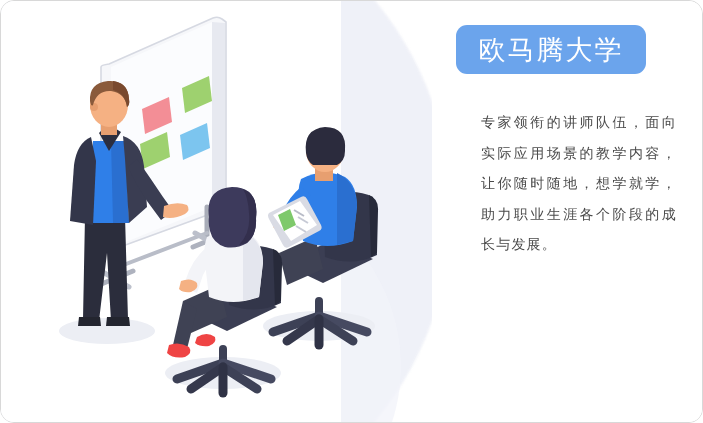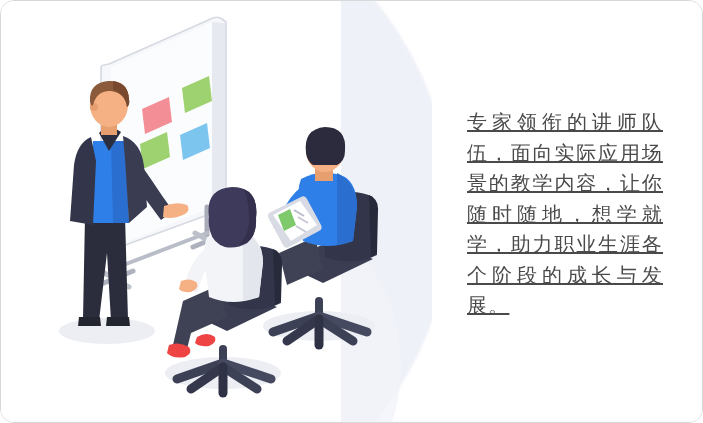--- a/index.html
+++ b/index.html
@@ -92,31 +92,30 @@
     color: #ffffff;
     font-size: 27px;
     letter-spacing: 2px;
     font-family: "DejaVu Sans", "Liberation Sans", sans-serif;
     line-height: 1;
     white-space: nowrap;
   }
 
   .body-text {
     position: absolute;
-    left: 14px;
+    left: 28px;
     top: 106px;
     width: 196px;
     color: #4a4a4a;
-    font-size: 20px;
+    font-size: 14px;
     line-height: 30.5px;
     letter-spacing: 1.2px;
     text-align: justify;
     text-justify: inter-character;
     font-family: "DejaVu Sans", "Liberation Sans", sans-serif;
-    text-decoration: underline;
   }
 </style>
 </head>
 <body>
 
 <div class="card">
 
   <div class="bg-curve"></div>
   <div class="bg-curve-2"></div>
   <div class="bg-white-mask"></div>
@@ -262,18 +261,21 @@
 
         <path d="M208,216 Q204,188 231,186 Q258,186 255,216 Q256,234 246,242 Q236,248 224,246 Q212,242 209,230 Q207,222 208,216 Z" fill="#3d3a5c"></path>
         <path d="M242,188 Q258,194 255,218 Q256,234 246,242 L238,244 Q250,232 248,212 Q247,196 242,188 Z" fill="#332f4d"></path>
       </g>
 
     </svg>
   </div>
 
   <div class="panel">
 
+    <div class="badge">
+      <span class="badge-text">欧马腾大学</span>
+    </div>
 
     <div class="body-text">专家领衔的讲师队伍，面向实际应用场景的教学内容，让你随时随地，想学就学，助力职业生涯各个阶段的成长与发展。</div>
 
   </div>
 
 </div>
 
 </body></html>

